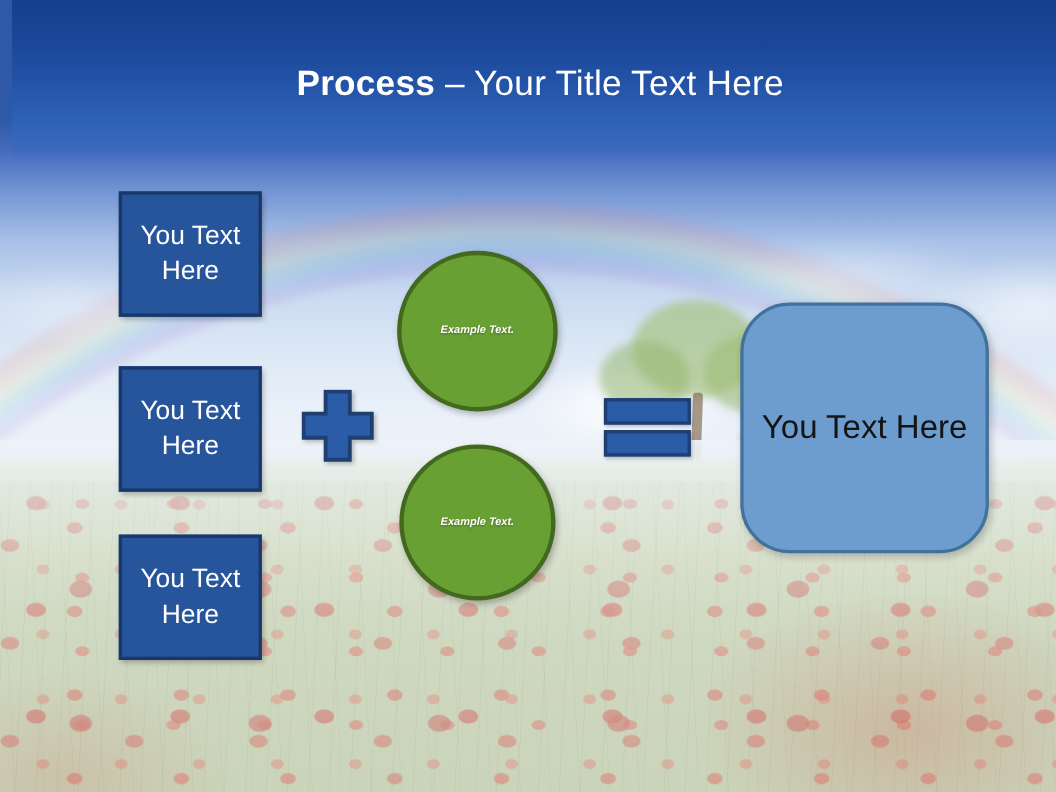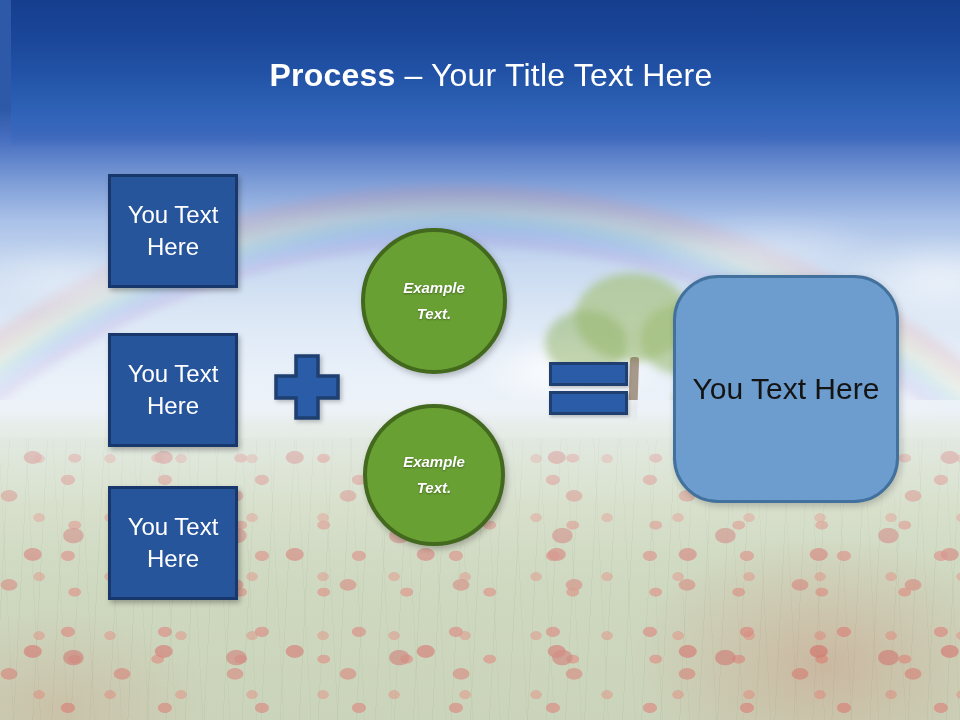--- a/index.html
+++ b/index.html
@@ -78,21 +78,21 @@
     display:flex;align-items:center;justify-content:center;text-align:center;
     color:#fff;font-size:24px;line-height:32px;
     box-shadow:2px 3px 5px rgba(0,0,0,.28);}
   .input-1{top:174px;} .input-2{top:333px;} .input-3{top:486px;}
   .input-box span{display:block;width:112px;}
   .plus{left:274px;top:354px;width:66px;height:66px;
     filter:drop-shadow(2px 2px 2px rgba(0,0,0,.25));}
   .step-circle{border-radius:50%;
     background:var(--step-fill,#69a033);border:4px solid var(--step-border,#42691d);
     display:flex;align-items:center;justify-content:center;text-align:center;
-    color:#fff;font-size:15px;line-height:26px;font-weight:700;font-style:italic;
+    color:#fff;font-size:10px;line-height:26px;font-weight:700;font-style:italic;
     text-shadow:0 1px 2px rgba(0,0,0,.35);box-shadow:2px 3px 6px rgba(0,0,0,.25);}
   .step-1{left:361px;top:228px;width:146px;height:146px;}
   .step-2{left:363px;top:404px;width:142px;height:142px;}
   .step-circle span{display:block;width:88px;margin:0 auto;}
   .equals{left:549px;top:362px;width:79px;}
   .equals .bar{width:79px;height:24px;margin-bottom:5px;
     background:var(--operator-fill,#2a5ca8);border:3px solid var(--operator-border,#1e3f70);
     box-shadow:1px 2px 3px rgba(0,0,0,.22);}
   .result-box{left:673px;top:275px;width:226px;height:228px;border-radius:45px;
     background:var(--result-fill,#6c9dce);border:3px solid var(--result-border,#41719c);

